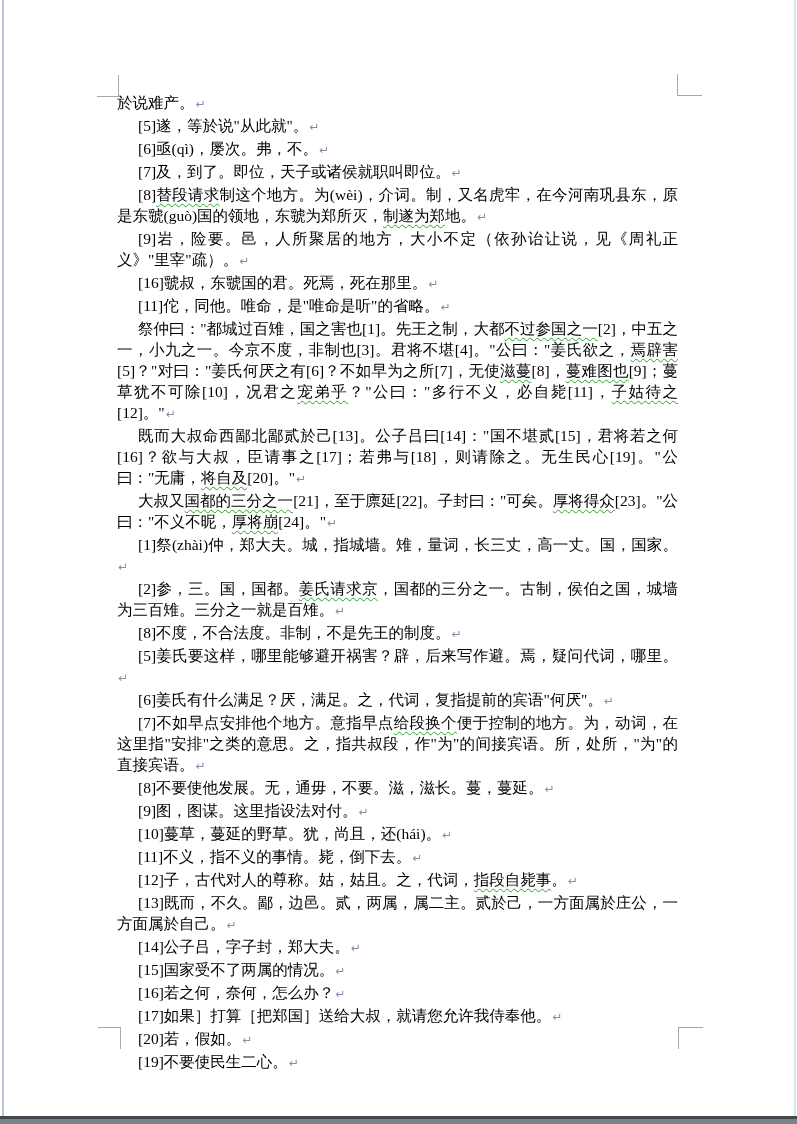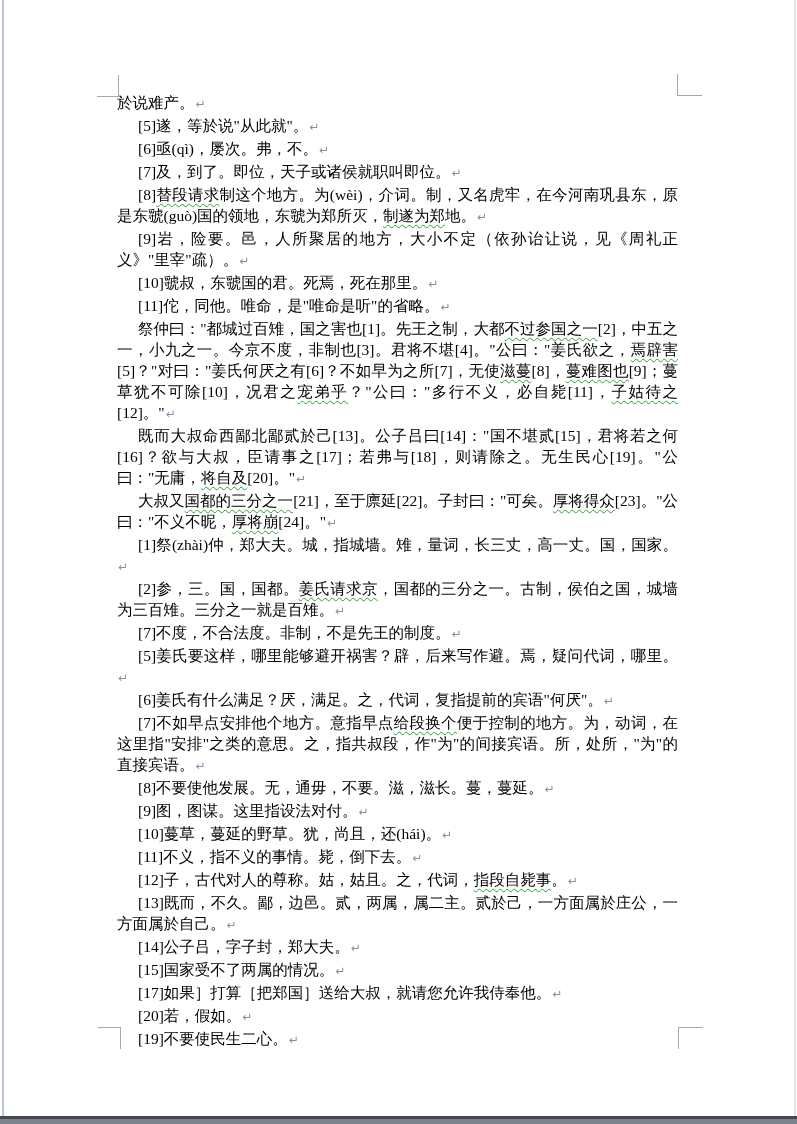--- a/index.html
+++ b/index.html
@@ -54,39 +54,40 @@
   <div class="mark bl"></div>
   <div class="mark br"></div>
 
   <div class="text">
       <p class="para"><span>於说难产。</span><span class="pilcrow">↵</span></p>
       <p class="para indent"><span>[5]遂，等於说"从此就"。</span><span class="pilcrow">↵</span></p>
       <p class="para indent"><span>[6]亟(qì)，屡次。弗，不。</span><span class="pilcrow">↵</span></p>
       <p class="para indent"><span>[7]及，到了。即位，天子或诸侯就职叫即位。</span><span class="pilcrow">↵</span></p>
       <p class="para indent"><span>[8]</span><span class="squiggle">替段请求</span><span>制这个地方。为(wèi)，介词。制，又名虎牢，在今河南巩县东，原是东虢(guò)国的领地，东虢为郑所灭，</span><span class="squiggle">制遂为郑</span><span>地。</span><span class="pilcrow">↵</span></p>
       <p class="para indent"><span>[9]岩，险要。邑，人所聚居的地方，大小不定（依孙诒让说，见《周礼正义》"里宰"疏）。</span><span class="pilcrow">↵</span></p>
-      <p class="para indent"><span>[10]虢叔，东虢国的君。死焉，死在那里。</span><span class="pilcrow">↵</span></p>
+      <p class="para indent"><span>[16]虢叔，东虢国的君。死焉，死在那里。</span><span class="pilcrow">↵</span></p>
       <p class="para indent"><span>[11]佗，同他。唯命，是"唯命是听"的省略。</span><span class="pilcrow">↵</span></p>
       <p class="para indent"><span>祭仲曰："都城过百雉，国之害也[1]。先王之制，大都</span><span class="squiggle">不过参国之一</span><span>[2]，中五之一，小九之一。今京不度，非制也[3]。君将不堪[4]。"公曰："姜氏欲之，</span><span class="squiggle">焉辟害</span><span>[5]？"对曰："姜氏何厌之有[6]？不如早为之所[7]，无使</span><span class="squiggle">滋蔓</span><span>[8]，</span><span class="squiggle">蔓难图也</span><span>[9]；蔓草犹不可除[10]，况君之</span><span class="squiggle">宠弟乎</span><span>？"公曰："多行不义，必自毙[11]，</span><span class="squiggle">子姑待之</span><span>[12]。"</span><span class="pilcrow">↵</span></p>
       <p class="para indent"><span>既而大叔命西鄙北鄙贰於己[13]。公子吕曰[14]："国不堪贰[15]，君将若之何[16]？欲与大叔，臣请事之[17]；若弗与[18]，则请除之。无生民心[19]。"公曰："无庸，</span><span class="squiggle">将自及</span><span>[20]。"</span><span class="pilcrow">↵</span></p>
       <p class="para indent"><span>大叔又</span><span class="squiggle">国都的三分之一</span><span>[21]，至于廪延[22]。子封曰："可矣。</span><span class="squiggle">厚将得众</span><span>[23]。"公曰："不义不昵，</span><span class="squiggle">厚将崩</span><span>[24]。"</span><span class="pilcrow">↵</span></p>
       <p class="para indent"><span>[1]祭(zhài)仲，郑大夫。城，指城墙。雉，量词，长三丈，高一丈。国，国家。</span><span class="pilcrow">↵</span></p>
       <p class="para indent"><span>[2]参，三。国，国都。</span><span class="squiggle">姜氏请求京</span><span>，国都的三分之一。古制，侯伯之国，城墙为三百雉。三分之一就是百雉。</span><span class="pilcrow">↵</span></p>
-      <p class="para indent"><span>[7]不度，不合法度。非制，不是先王的制度。</span><span class="pilcrow">↵</span></p>
+      <p class="para indent"><span>[8]不度，不合法度。非制，不是先王的制度。</span><span class="pilcrow">↵</span></p>
       <p class="para indent"><span>[5]姜氏要这样，哪里能够避开祸害？辟，后来写作避。焉，疑问代词，哪里。</span><span class="pilcrow">↵</span></p>
       <p class="para indent"><span>[6]姜氏有什么满足？厌，满足。之，代词，复指提前的宾语"何厌"。</span><span class="pilcrow">↵</span></p>
       <p class="para indent"><span>[7]不如早点安排他个地方。意指早点</span><span class="squiggle">给段换个</span><span>便于控制的地方。为，动词，在这里指"安排"之类的意思。之，指共叔段，作"为"的间接宾语。所，处所，"为"的直接宾语。</span><span class="pilcrow">↵</span></p>
       <p class="para indent"><span>[8]不要使他发展。无，通毋，不要。滋，滋长。蔓，蔓延。</span><span class="pilcrow">↵</span></p>
       <p class="para indent"><span>[9]图，图谋。这里指设法对付。</span><span class="pilcrow">↵</span></p>
       <p class="para indent"><span>[10]蔓草，蔓延的野草。犹，尚且，还(hái)。</span><span class="pilcrow">↵</span></p>
       <p class="para indent"><span>[11]不义，指不义的事情。毙，倒下去。</span><span class="pilcrow">↵</span></p>
       <p class="para indent"><span>[12]子，古代对人的尊称。姑，姑且。之，代词，</span><span class="squiggle">指段自毙事</span><span>。</span><span class="pilcrow">↵</span></p>
       <p class="para indent"><span>[13]既而，不久。鄙，边邑。贰，两属，属二主。贰於己，一方面属於庄公，一方面属於自己。</span><span class="pilcrow">↵</span></p>
       <p class="para indent"><span>[14]公子吕，字子封，郑大夫。</span><span class="pilcrow">↵</span></p>
       <p class="para indent"><span>[15]国家受不了两属的情况。</span><span class="pilcrow">↵</span></p>
+      <p class="para indent"><span>[16]若之何，奈何，怎么办？</span><span class="pilcrow">↵</span></p>
       <p class="para indent"><span>[17]如果］打算［把郑国］送给大叔，就请您允许我侍奉他。</span><span class="pilcrow">↵</span></p>
       <p class="para indent"><span>[20]若，假如。</span><span class="pilcrow">↵</span></p>
       <p class="para indent"><span>[19]不要使民生二心。</span><span class="pilcrow">↵</span></p>
     </div>
 
   <div class="bottom-line"></div>
   <div class="bottom-strip"></div>
 </div>
 
 </body></html>

